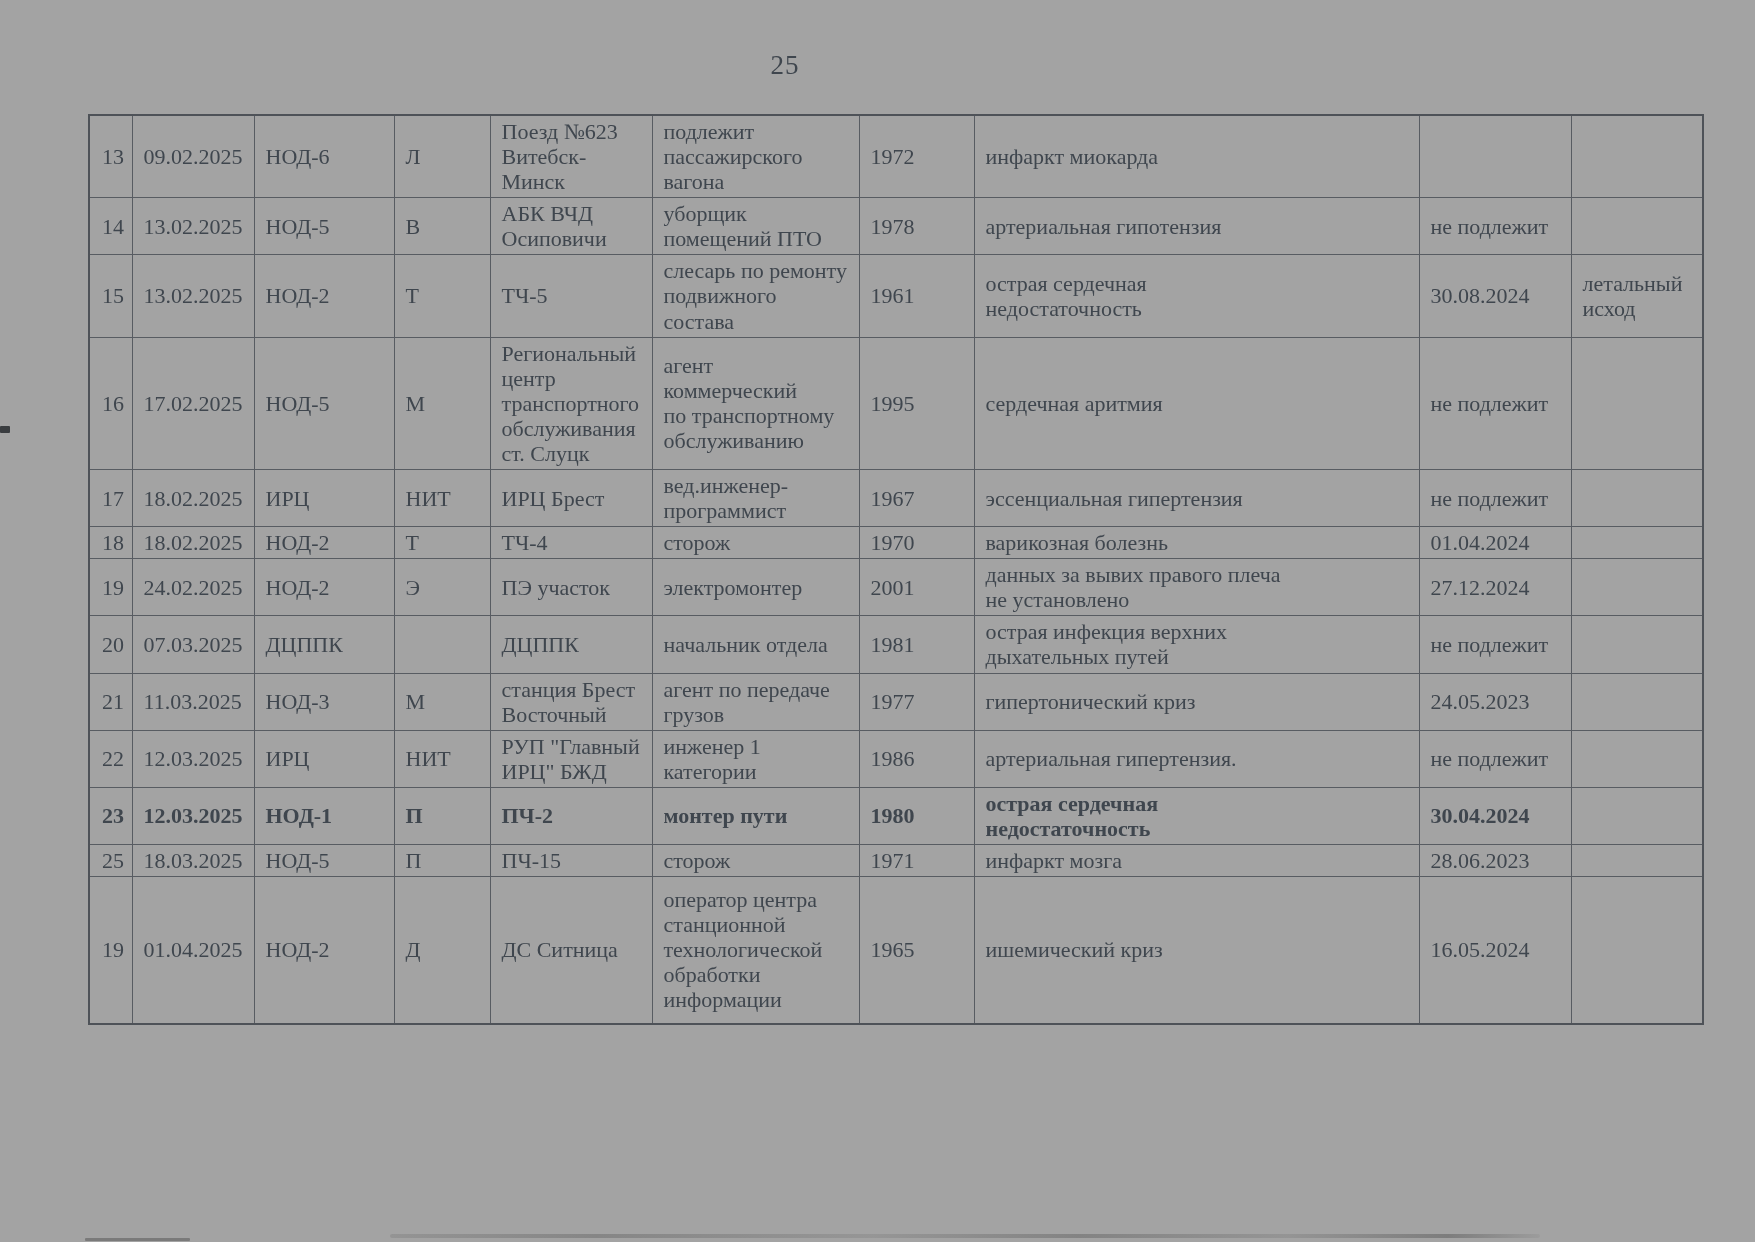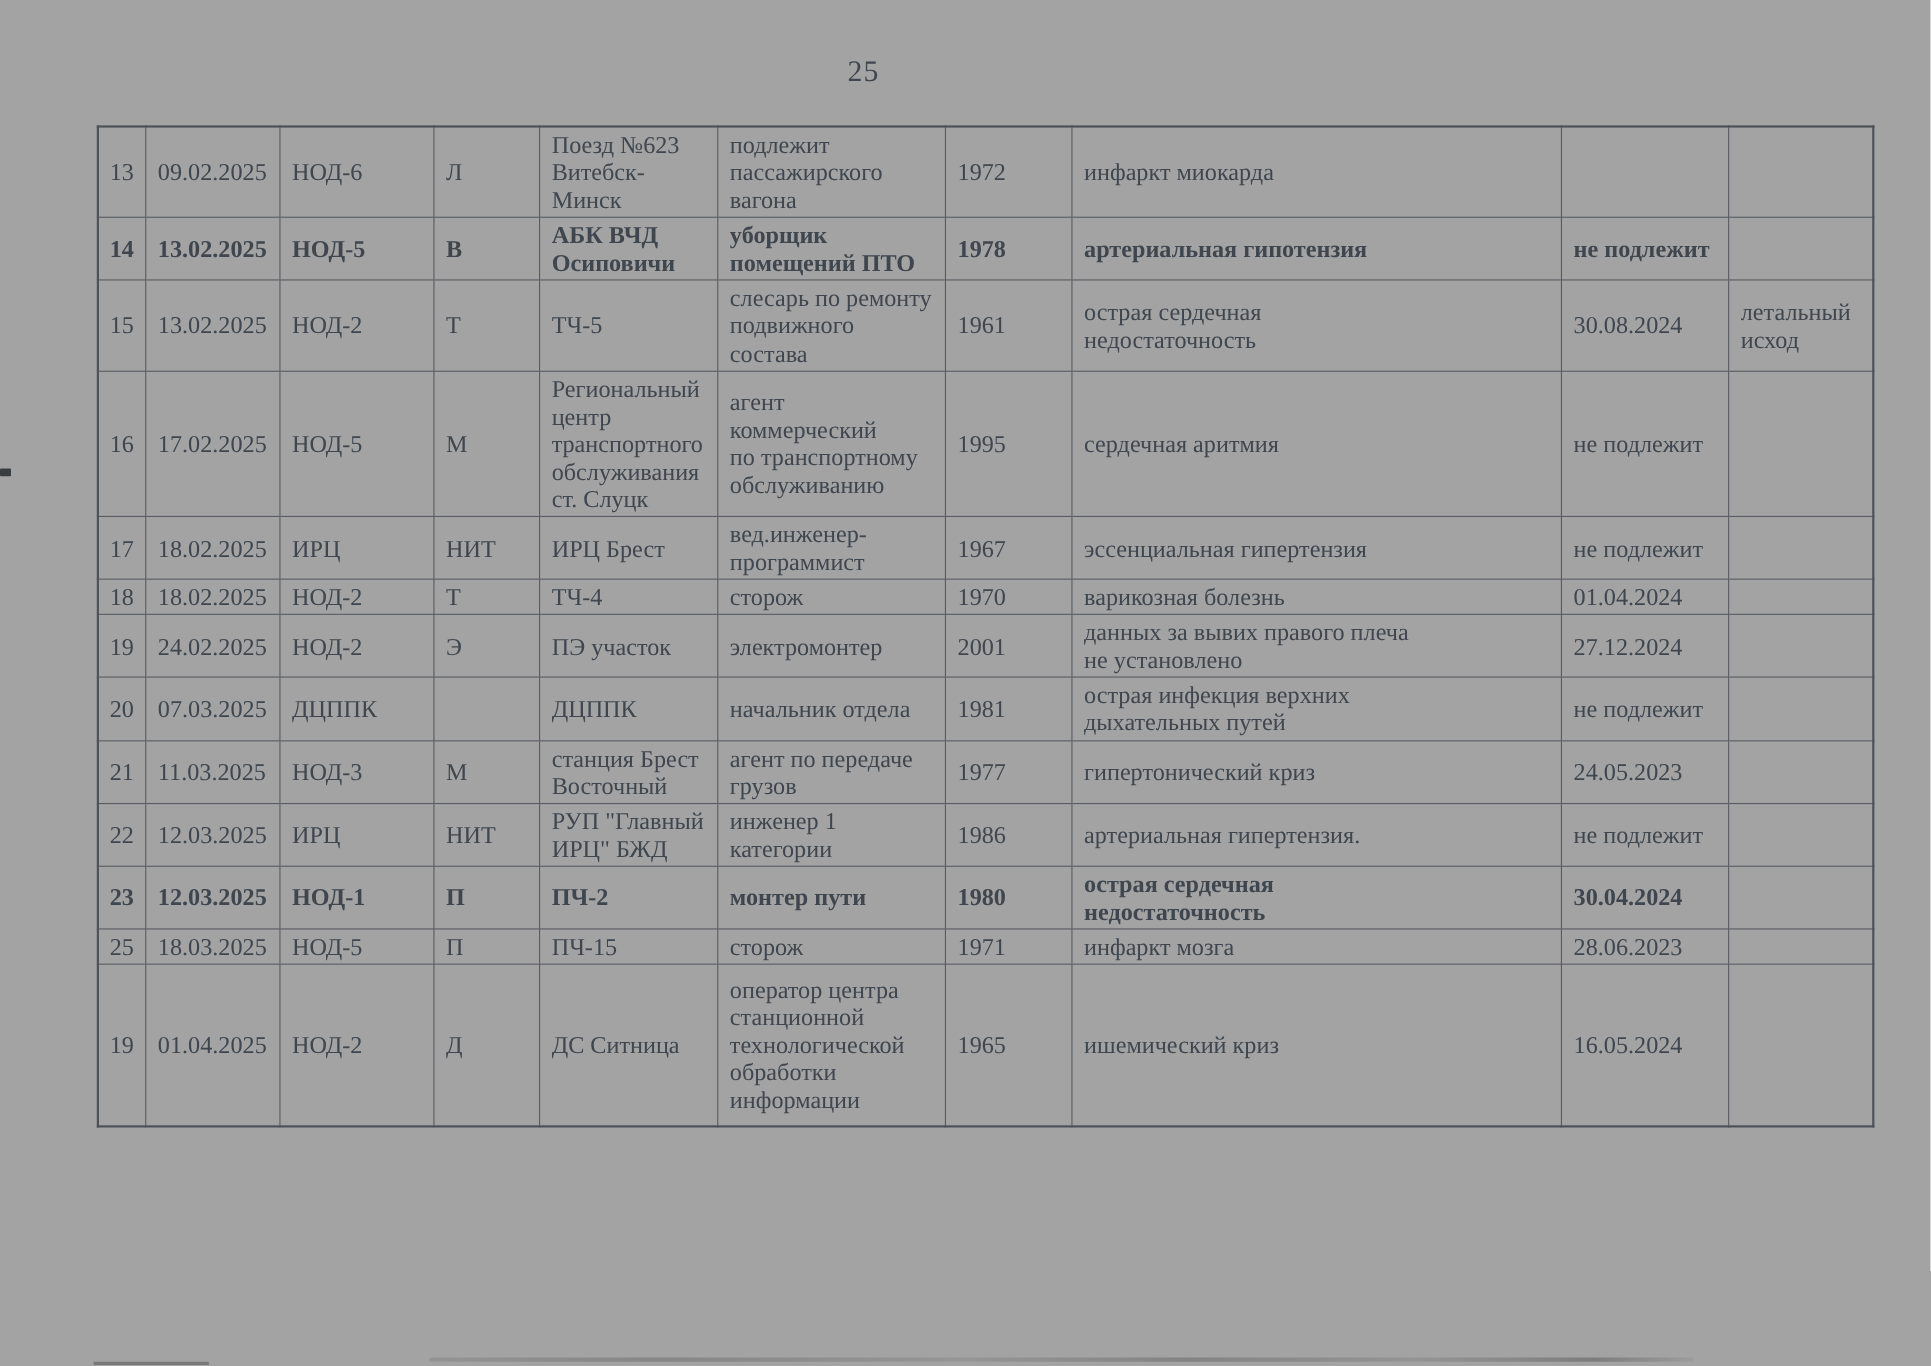--- a/index.html
+++ b/index.html
@@ -42,22 +42,22 @@
     border: 1.6px solid #585c62;
     vertical-align: middle;
     padding: 3px 8px 3px 11px;
     white-space: pre-line;
     overflow: hidden;
   }
   table.registry {
     border: 2px solid #4e5258;
   }
   table.registry td.num {
-    text-align: center;
-    padding: 3px 2px;
+    text-align: left;
+    padding: 3px 12px;
   }
   
   .artifact-left-dash {
     position: absolute;
     left: 0;
     top: 426px;
     width: 10px;
     height: 7px;
     background: #3a3d40;
     border-radius: 1px;
@@ -117,21 +117,21 @@
           <td>Поезд №623
 Витебск-Минск</td>
           <td>подлежит
 пассажирского
 вагона</td>
           <td>1972</td>
           <td>инфаркт миокарда</td>
           <td></td>
           <td></td>
         </tr>
-        <tr style="height: 53px; font-weight: bold;">
+        <tr style="height: 53px;">
           <td class="num">14</td>
           <td>13.02.2025</td>
           <td>НОД-5</td>
           <td>В</td>
           <td>АБК ВЧД
 Осиповичи</td>
           <td>уборщик
 помещений ПТО</td>
           <td>1978</td>
           <td>артериальная гипотензия</td>

